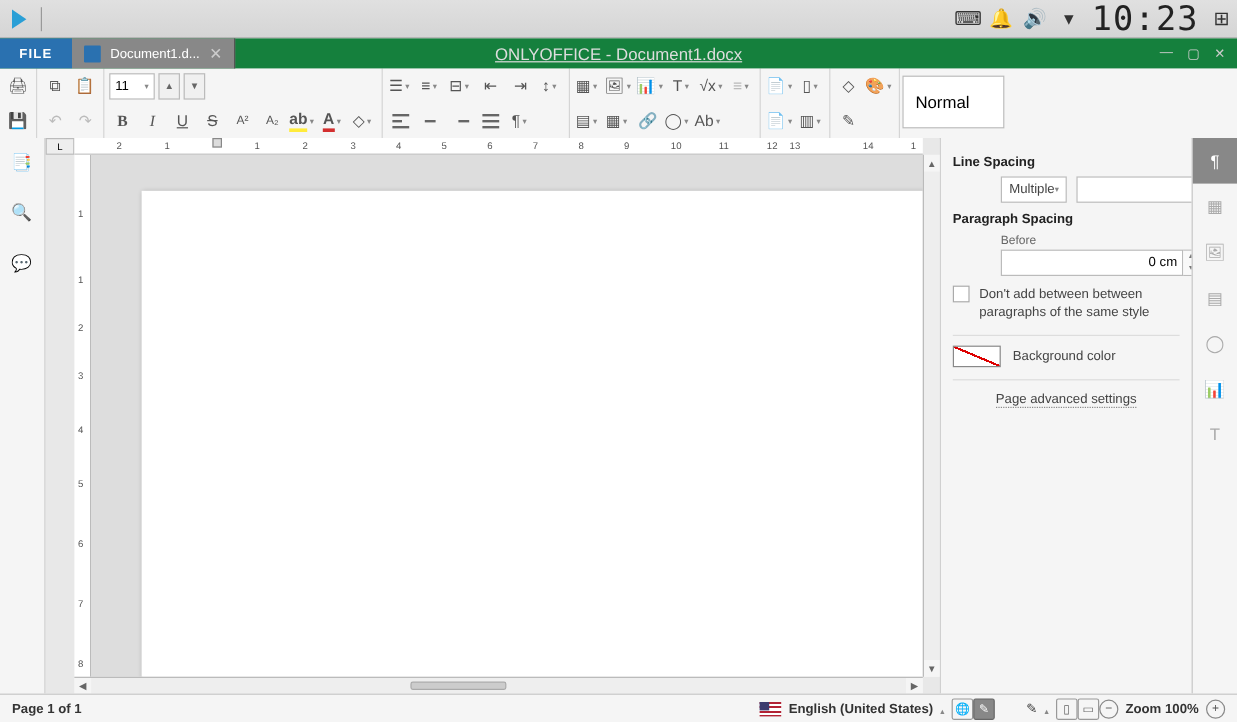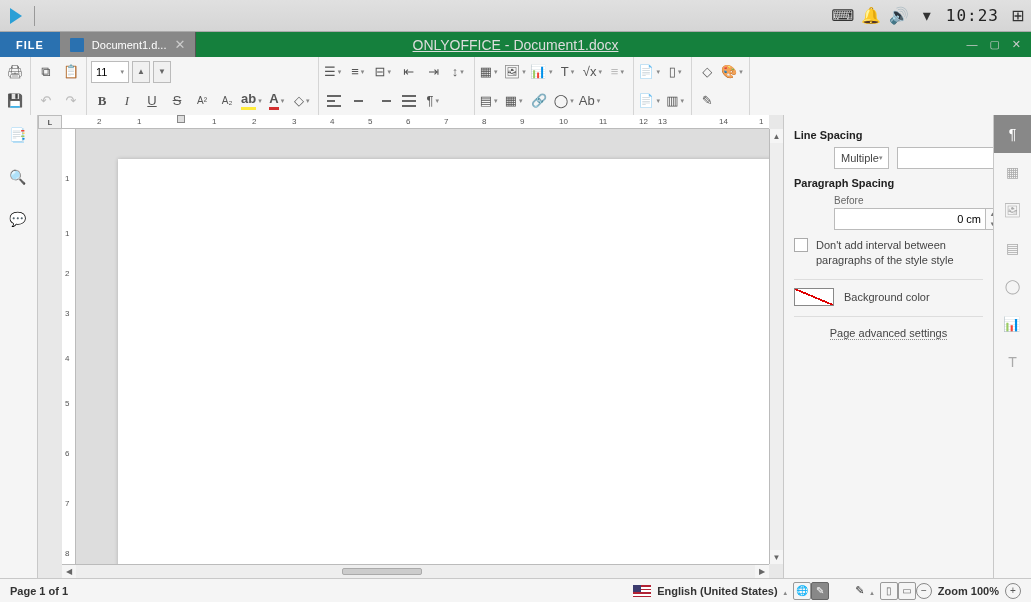--- a/index.html
+++ b/index.html
@@ -4,21 +4,21 @@
 <style>
 * { margin:0; padding:0; box-sizing:border-box; font-family: Arial, sans-serif; }
 body { width:1031px; height:602px; background:#f0f0f0; overflow:hidden; font-size:11px; }
 
 
 .sysbar { height:32px; background:linear-gradient(#e0e0e0,#d5d5d5); display:flex; align-items:center; padding:0 4px; border-bottom:1px solid #aaa; }
 .sysbar .play { width:0; height:0; border-left:12px solid #2a9fd6; border-top:8px solid transparent; border-bottom:8px solid transparent; margin:0 6px; }
 .sysbar .divider { width:1px; height:20px; background:#999; margin:0 6px; }
 .sysbar .spacer { flex:1; }
 .sysbar .tray { display:flex; align-items:center; gap:10px; color:#333; }
-.sysbar .clock { font-size:16px; font-family:monospace; letter-spacing:1px; color:#222; }
+.sysbar .clock { font-size:28px; font-family:monospace; letter-spacing:1px; color:#222; }
 .tray-icon { width:18px; height:18px; display:flex; align-items:center; justify-content:center; font-size:16px; }
 
 
 .titlebar { height:25px; background:#15803d; color:#eee; display:flex; align-items:center; position:relative; }
 .file-btn { background:#2a71b0; color:#fff; height:25px; padding:0 16px; font-weight:bold; font-size:11px; display:flex; align-items:center; letter-spacing:1px; }
 .tab { background:#888; height:25px; display:flex; align-items:center; padding:0 10px; gap:8px; border-right:1px solid #555; }
 .tab .doc-icon { width:14px; height:14px; background:#2a71b0; border-radius:1px; }
 .tab .tab-name { color:#fff; font-size:11px; }
 .tab .close { color:#ccc; font-size:13px; }
 .title-center { position:absolute; left:50%; transform:translateX(-50%); color:#ddd; font-size:14px;text-decoration:underline; }
@@ -243,20 +243,25 @@
       <div class="tbtn drop">▥</div>
     </div>
   </div>
   <div class="tool-col">
     <div class="tool-row">
       <div class="tbtn">◇</div>
       <div class="tbtn drop">🎨</div>
     </div>
     <div class="tool-row">
       <div class="tbtn">✎</div>
+    </div>
+  </div>
+  <div class="tool-col" style="border-right:none">
+    <div class="style-box">
+      <span>Normal</span>
     </div>
   </div>
 </div>
 
 <div class="workspace">
   <div class="left-rail">
     <div class="rail-ic">📑</div>
     <div class="rail-ic">🔍</div>
     <div class="rail-ic">💬</div>
   </div>
@@ -339,21 +344,21 @@
       <div style="flex:1">
         <div class="sub-label">After</div>
         <div class="spin-wrap">
           <input value="0.35 cm" style="">
 
         </div>
       </div>
     </div>
     <div class="chk-row">
       <div class="chk"></div>
-      <div style="line-height:1.4">Don't add interval between paragraphs of the style style</div>
+      <div style="line-height:1.4">Don't add between between paragraphs of the same style</div>
     </div>
     <div class="bgcolor-row">
       <div class="bgswatch"></div>
       <span>Background color</span>
     </div>
     <div class="adv-wrap">
       <span class="adv-link">Page advanced settings</span>
     </div>
   </div>
 

